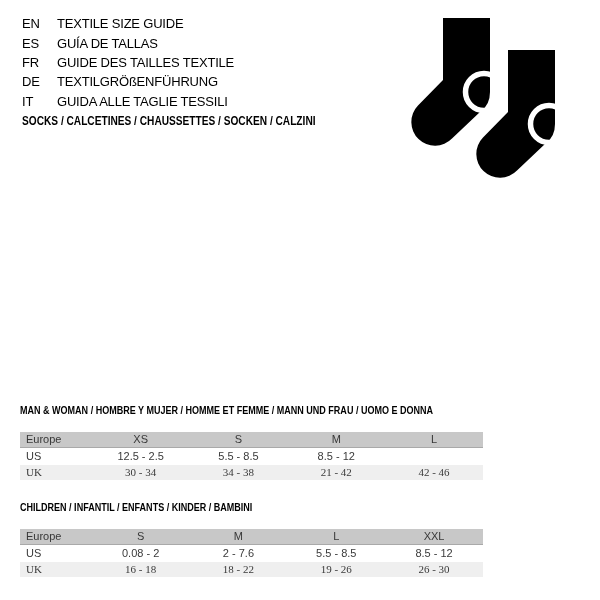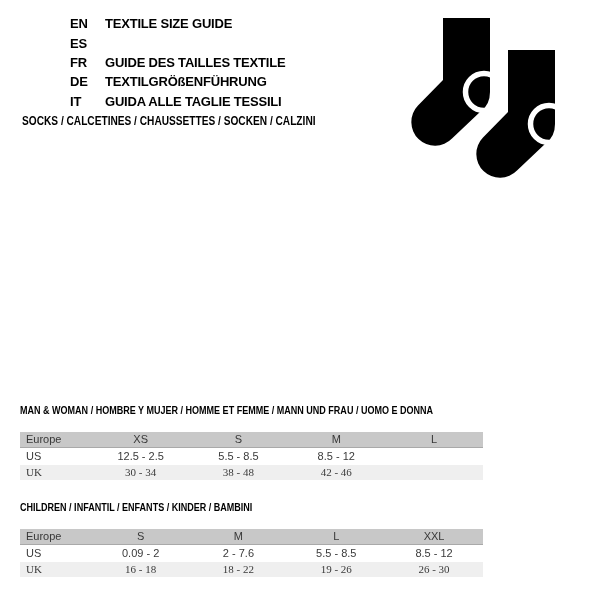--- a/index.html
+++ b/index.html
@@ -5,21 +5,21 @@
   html,body{margin:0;padding:0;}
   body{
     width:600px;height:600px;position:relative;overflow:hidden;
     background:#ffffff;
     font-family:"Liberation Sans", sans-serif;
     -webkit-font-smoothing:antialiased;
   }
   
   .lang-list{position:absolute;left:22px;top:14px;}
   .lang-row{display:flex;height:19.4px;align-items:center;
-    font-weight:bold;font-size:13px;color:#000;letter-spacing:-0.2px;white-space:nowrap;margin-left:48px;}
+    font-weight:normal;font-size:13px;color:#000;letter-spacing:-0.2px;white-space:nowrap;}
   .lang-code{width:35px;flex:0 0 35px;}
   .category-line{
     position:absolute;left:22px;top:113px;
     font-weight:bold;font-size:13px;color:#000;white-space:nowrap;
     transform:scaleX(0.78);transform-origin:0 0;letter-spacing:0;
   }
   
   .socks-svg{position:absolute;left:400px;top:0;width:180px;height:185px;}
   
   .size-table{position:absolute;left:20px;width:463px;}
@@ -40,20 +40,21 @@
 </head>
 <body>
 
 <div class="lang-list">
   <div class="lang-row">
     <span class="lang-code">EN</span>
     <span class="lang-label">TEXTILE SIZE GUIDE</span>
   </div>
   <div class="lang-row">
     <span class="lang-code">ES</span>
+    <span class="lang-label">GUÍA DE TALLAS</span>
   </div>
   <div class="lang-row">
     <span class="lang-code">FR</span>
     <span class="lang-label">GUIDE DES TAILLES TEXTILE</span>
   </div>
   <div class="lang-row">
     <span class="lang-code">DE</span>
     <span class="lang-label">TEXTILGRÖßENFÜHRUNG</span>
   </div>
   <div class="lang-row">
@@ -88,37 +89,38 @@
   </div>
   <div class="trow">
     <span class="cell-region">US</span>
     <span class="cell">12.5 - 2.5</span>
     <span class="cell">5.5 - 8.5</span>
     <span class="cell">8.5 - 12</span>
   </div>
   <div class="trow alt">
     <span class="cell-region">UK</span>
     <span class="cell">30 - 34</span>
-    <span class="cell">38 - 48</span>
+    <span class="cell">34 - 38</span>
+    <span class="cell">21 - 42</span>
     <span class="cell">42 - 46</span>
   </div>
 </div>
 
 <div class="size-table" id="table-children">
   <div class="table-title">CHILDREN / INFANTIL / ENFANTS / KINDER / BAMBINI</div>
   <div class="trow thead">
     <span class="cell-region">Europe</span>
     <span class="cell">S</span>
     <span class="cell">M</span>
     <span class="cell">L</span>
     <span class="cell">XXL</span>
   </div>
   <div class="trow">
     <span class="cell-region">US</span>
-    <span class="cell">0.09 - 2</span>
+    <span class="cell">0.08 - 2</span>
     <span class="cell">2 - 7.6</span>
     <span class="cell">5.5 - 8.5</span>
     <span class="cell">8.5 - 12</span>
   </div>
   <div class="trow alt">
     <span class="cell-region">UK</span>
     <span class="cell">16 - 18</span>
     <span class="cell">18 - 22</span>
     <span class="cell">19 - 26</span>
     <span class="cell">26 - 30</span>

